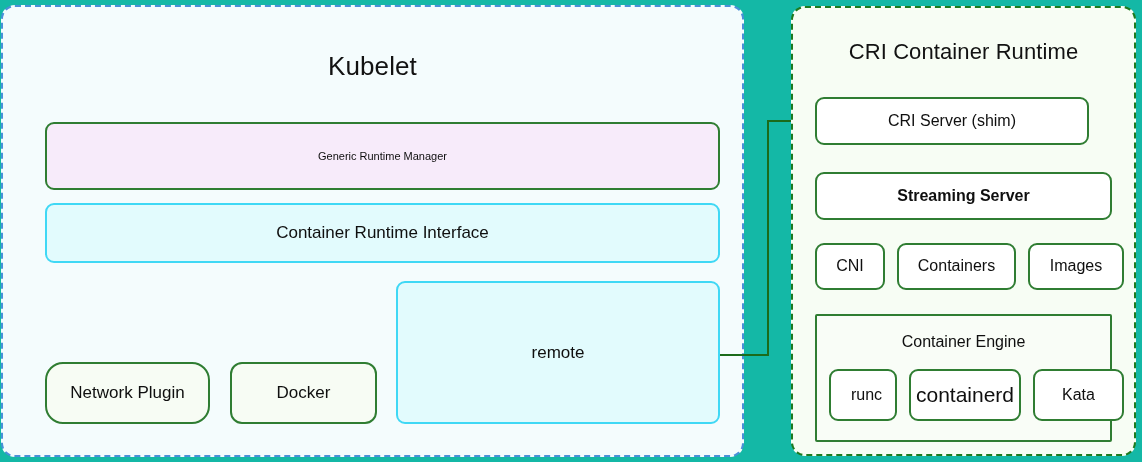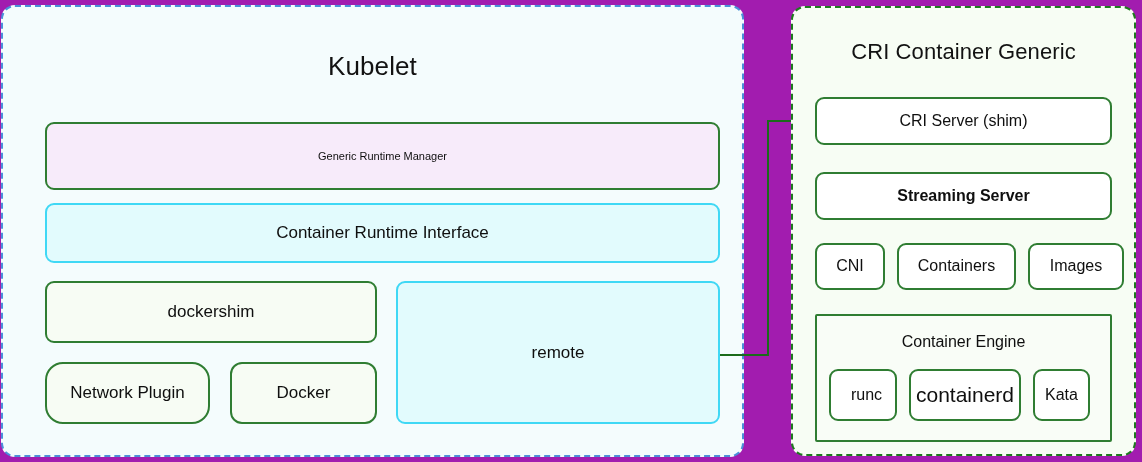--- a/index.html
+++ b/index.html
@@ -14,21 +14,21 @@
     overflow: hidden;
     font-family: "Liberation Sans", sans-serif;
     -webkit-font-smoothing: antialiased;
   }
 
   #canvas {
     position: absolute;
     left: 0; top: 0;
     width: 1142px;
     height: 462px;
-    background: #a21caf;
+    background: #14b8a6;
   }
 
   
   .panel {
     position: absolute;
     border-style: dashed;
     border-width: 2px;
     border-radius: 14px;
     box-sizing: border-box;
   }
@@ -92,41 +92,41 @@
 
   
   .b-grm       { left: 45px;  top: 122px; width: 675px; height: 68px; font-size: 11px; text-align: center; }
   .b-cri-iface { left: 45px;  top: 203px; width: 675px; height: 60px; font-size: 17px; }
   .b-dockershim{ left: 45px;  top: 281px; width: 332px; height: 62px; font-size: 17px; }
   .b-netplugin { left: 45px;  top: 362px; width: 165px; height: 62px; font-size: 17px; border-radius: 18px; }
   .b-docker    { left: 230px; top: 362px; width: 147px; height: 62px; font-size: 17px; border-radius: 12px; }
   .b-remote    { left: 396px; top: 281px; width: 324px; height: 143px; font-size: 17px; }
 
   
-  .b-crisrv    { left: 815px; top: 97px;  width: 297px; height: 48px; font-size: 16px; }
+  .b-crisrv    { left: 815px; top: 97px;  width: 274px; height: 48px; font-size: 16px; }
   .b-stream    { left: 815px; top: 172px; width: 297px; height: 48px; font-size: 16px; font-weight: 700; }
   .b-cni       { left: 815px; top: 243px; width: 70px;  height: 47px; font-size: 16px; }
   .b-containers{ left: 897px; top: 243px; width: 119px; height: 47px; font-size: 16px; }
   .b-images    { left: 1028px;top: 243px; width: 96px;  height: 47px; font-size: 16px; }
 
   .b-engine {
     left: 815px; top: 314px; width: 297px; height: 128px;
     border-radius: 2px;
     display: block;
   }
   .engine-title {
     position: absolute;
     left: 0; top: 17px; width: 100%;
     text-align: center;
     font-size: 16px;
     color: #0f0f0f;
   }
   .b-runc      { left: 12px;  top: 53px; width: 68px;  height: 52px; font-size: 16px; padding-left: 7px; }
   .b-containerd{ left: 92px;  top: 53px; width: 112px; height: 52px; font-size: 21px; }
-  .b-kata      { left: 216px; top: 53px; width: 57px;  height: 52px; font-size: 16px; }
+  .b-kata      { left: 216px; top: 53px; width: 91px;  height: 52px; font-size: 16px; }
 
   
   .conn {
     position: absolute;
     background: #1b6b1b;
   }
   .conn-h1 { left: 720px; top: 354px; width: 48px;  height: 2px; }
   .conn-v  { left: 767px; top: 120px; width: 2px;   height: 236px; }
   .conn-h2 { left: 767px; top: 120px; width: 49px;  height: 2px; }
 </style>
@@ -136,34 +136,33 @@
 <div id="canvas">
 
   <div class="panel panel-kubelet">
     <div class="panel-title">Kubelet</div>
   </div>
 
   <div class="box fill-lavender b-grm">Generic Runtime Manager</div>
 
   <div class="box fill-cyan b-cri-iface">Container Runtime Interface</div>
 
-  <div class="box fill-mint b-dockershim">dockershim</div>
 
   <div class="box fill-mint b-netplugin">Network Plugin</div>
 
   <div class="box fill-mint b-docker">Docker</div>
 
   <div class="box fill-cyan b-remote">remote</div>
 
   <div class="conn conn-h1"></div>
   <div class="conn conn-v"></div>
   <div class="conn conn-h2"></div>
 
   <div class="panel panel-cri">
-    <div class="panel-title">CRI Container Generic</div>
+    <div class="panel-title">CRI Container Runtime</div>
   </div>
 
   <div class="box fill-white b-crisrv">CRI Server (shim)</div>
 
   <div class="box fill-white b-stream">Streaming Server</div>
 
   <div class="box fill-white b-cni">CNI</div>
 
   <div class="box fill-white b-containers">Containers</div>
 

